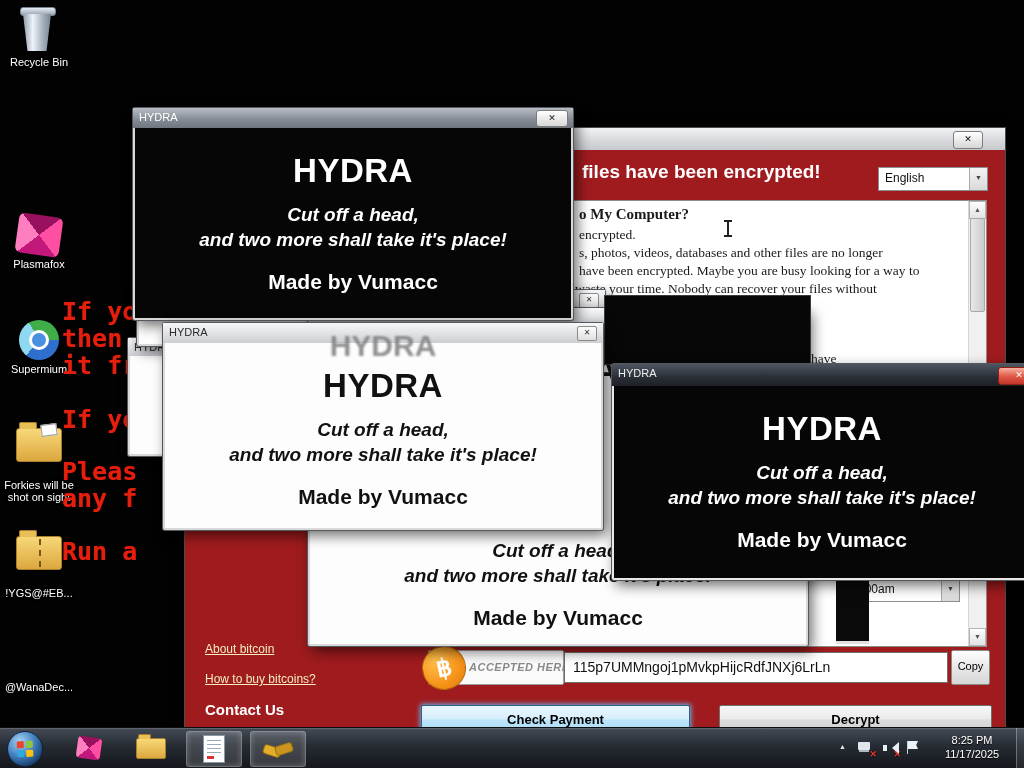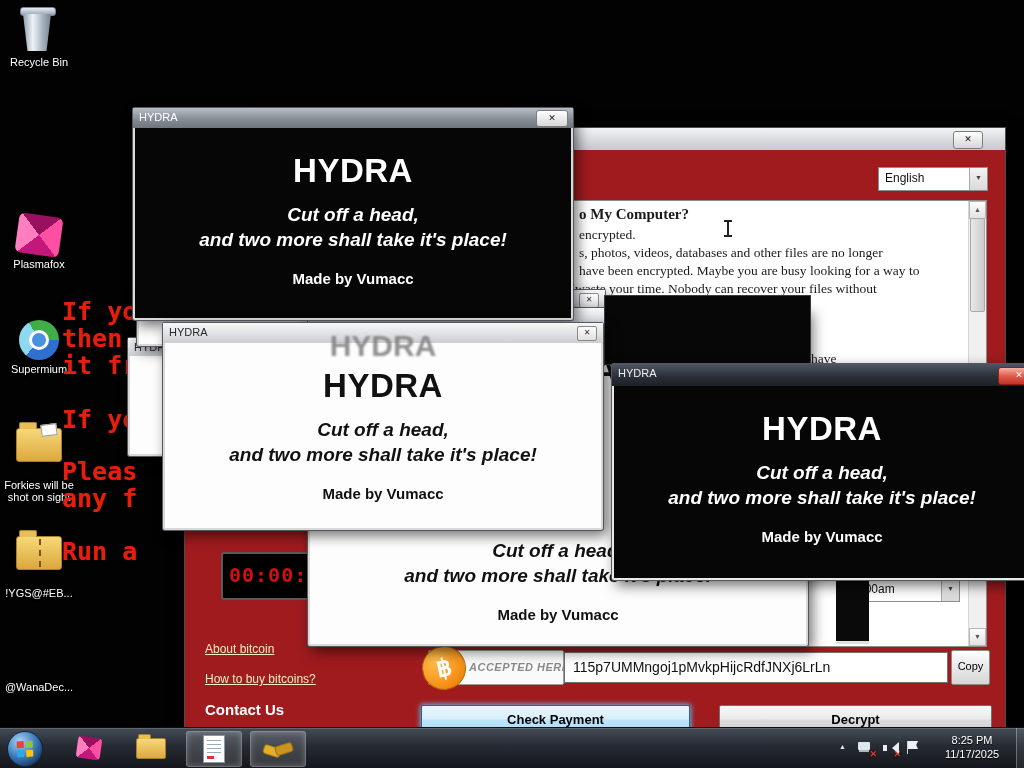--- a/index.html
+++ b/index.html
@@ -52,21 +52,21 @@
      text-align:center;font-size:8px;line-height:12px;color:#333;cursor:pointer;}
   .close-red{position:absolute;right:-8px;top:3px;width:40px;height:16px;border-radius:3px;
      background:linear-gradient(#f6b2a2,#e25b4a 50%,#c2362a);border:1px solid #8e2015;
      color:#fff;text-align:center;font-size:9px;line-height:15px;cursor:pointer;}
   .hy-body{position:absolute;left:2px;right:2px;top:20px;bottom:2px;text-align:center;overflow:hidden;}
   .tb-dark + .hy-body{top:22px;}
   .hy-dark{background:#060606;color:#fff;}
   .hy-light{background:#fdfdfd;color:#111;}
   .hy-heading{margin-top:24px;font-size:33px;font-weight:bold;letter-spacing:.5px;}
   .hy-lines{margin-top:12px;font-style:italic;font-weight:bold;font-size:19px;line-height:25px;}
-  .hy-byline{margin-top:18px;font-weight:bold;font-size:15px;}
+  .hy-byline{margin-top:18px;font-weight:bold;font-size:21px;}
   .hw4 .hy-heading{position:absolute;top:24px;width:100%;margin:0;}
   .hw4 .hy-lines{position:absolute;top:210px;width:100%;margin:0;}
   .hw4 .hy-byline{position:absolute;top:278px;width:100%;margin:0;}
   .ghost{position:absolute;top:6px;left:0;width:100%;text-align:center;z-index:6;
      font-size:30px;font-weight:bold;color:#7d7d7d;opacity:.85;filter:blur(1.2px);pointer-events:none;}
 
   .hw1{left:133px;top:108px;width:440px;height:212px;z-index:40;}
   .hw2{left:163px;top:323px;width:440px;height:207px;z-index:50;}
   .hw3{left:612px;top:364px;width:420px;height:216px;z-index:60;background:#e8e8e8;}
   .hw4{left:308px;top:308px;width:500px;height:338px;z-index:30;}
@@ -227,20 +227,21 @@
   <div class="graffiti" style="top:405px">If yo</div>
   <div class="graffiti" style="top:457px">Pleas</div>
   <div class="graffiti" style="top:484px">any f</div>
   <div class="graffiti" style="top:537px">Run a</div>
 
   <div class="wana">
     <div class="wana-tb">
       <div class="wana-close">✕</div>
     </div>
     <div class="wana-body">
+      <div class="wana-header">files have been encrypted!</div>
       <div class="combo lang">
         <span class="cval">English</span>
         <span class="combo-arrow">▼</span>
       </div>
 
       <div class="paper">
         <div class="pt pt-b" style="left:158px;top:5px">o My Computer?</div>
         <div class="pt" style="left:158px;top:26px">encrypted.</div>
         <div class="pt" style="left:158px;top:44px">s, photos, videos, databases and other files are no longer</div>
         <div class="pt" style="left:158px;top:62px">have been encrypted. Maybe you are busy looking for a way to</div>
@@ -252,21 +253,20 @@
           <span class="cval">12:00am</span>
           <span class="combo-arrow">▼</span>
         </div>
         <div class="sb">
           <div class="sb-btn sb-up">▲</div>
           <div class="sb-thumb"></div>
           <div class="sb-btn sb-down">▼</div>
         </div>
       </div>
 
-      <div class="timer">00:00:</div>
 
       <div class="rlink" style="top:492px">About bitcoin</div>
       <div class="rlink" style="top:522px">How to buy bitcoins?</div>
       <div class="rcontact" style="top:551px">Contact Us</div>
 
       <div class="badge">
         <div class="coin">฿</div>
         <div class="badge-text">ACCEPTED HERE</div>
       </div>
       <div class="addr">115p7UMMngoj1pMvkpHijcRdfJNXj6LrLn</div>

